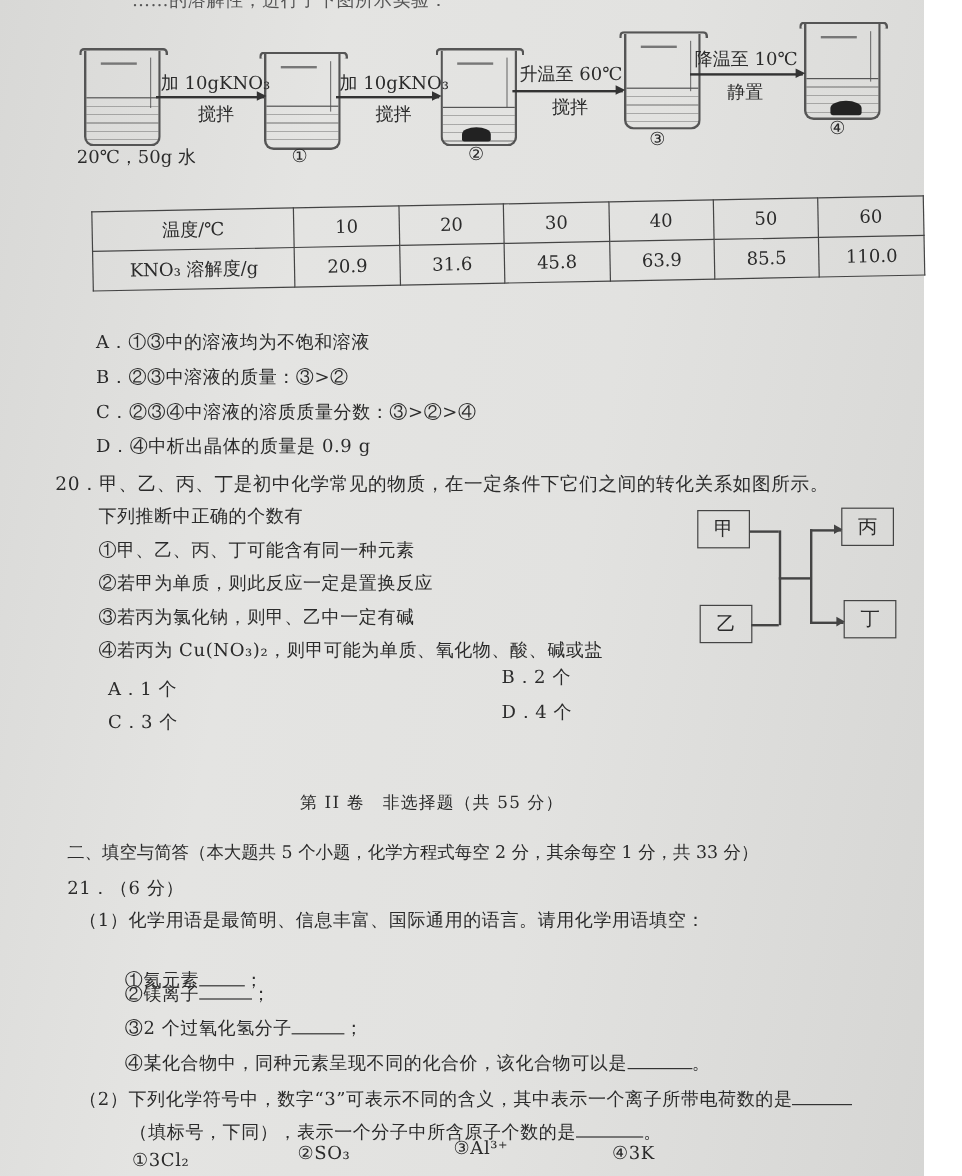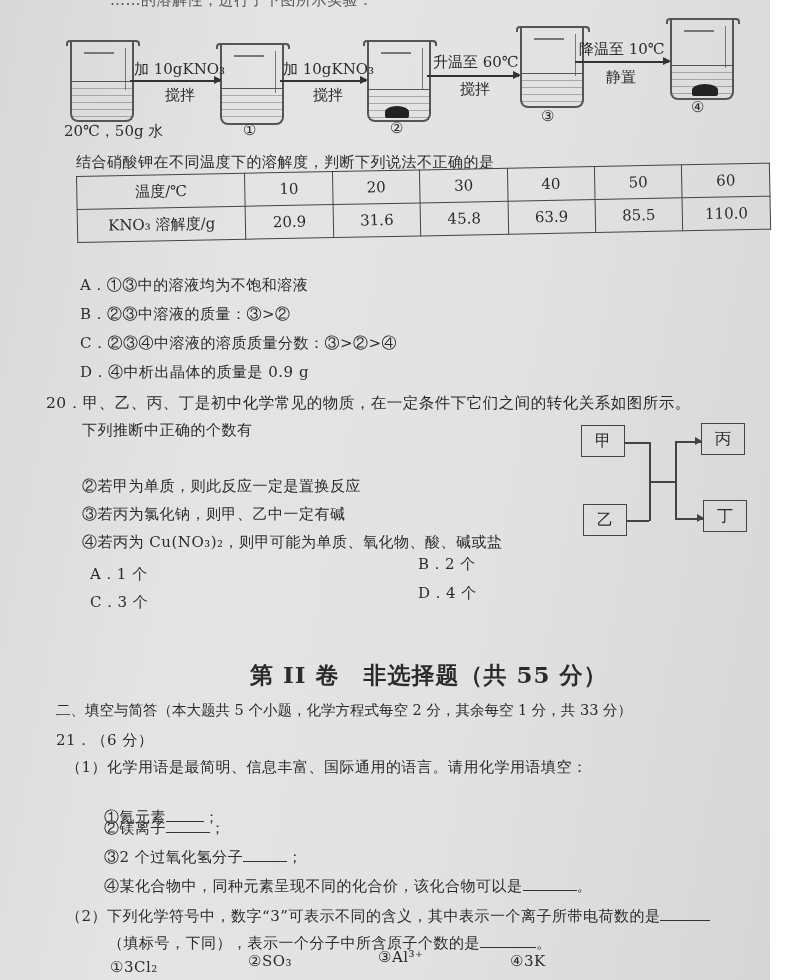--- a/index.html
+++ b/index.html
@@ -89,21 +89,20 @@
     <div class="abs small" style="left:579px;top:40px;">降温至 10℃</div>
     <div class="abs small" style="left:606px;top:68px;">静置</div>
 
     <div class="abs small" style="left:64px;top:122px;">20℃，50g 水</div>
     <div class="abs t" style="left:243px;top:121px;">①</div>
     <div class="abs t" style="left:390px;top:119px;">②</div>
     <div class="abs t" style="left:541px;top:107px;">③</div>
     <div class="abs t" style="left:691px;top:98px;">④</div>
   </div>
 
-  <div class="abs t" style="left:76px;top:153px;">结合硝酸钾在不同温度下的溶解度，判断下列说法不正确的是</div>
 
   <table class="sol">
     <tbody>
         <tr>
       <td style="width:160px;">温度/℃</td>
       <td style="width:76px;">10</td>
       <td style="width:76px;">20</td>
       <td style="width:76px;">30</td>
       <td style="width:76px;">40</td>
       <td style="width:76px;">50</td>
@@ -121,20 +120,21 @@
   </tbody>
     </table>
 
   <div class="abs t" style="left:80px;top:276px;">A．①③中的溶液均为不饱和溶液</div>
   <div class="abs t" style="left:80px;top:305px;">B．②③中溶液的质量：③&gt;②</div>
   <div class="abs t" style="left:80px;top:334px;">C．②③④中溶液的溶质质量分数：③&gt;②&gt;④</div>
   <div class="abs t" style="left:80px;top:363px;">D．④中析出晶体的质量是 0.9 g</div>
 
   <div class="abs t" style="left:46px;top:393px;font-size:15.5px;">20．甲、乙、丙、丁是初中化学常见的物质，在一定条件下它们之间的转化关系如图所示。</div>
   <div class="abs t" style="left:82px;top:421px;">下列推断中正确的个数有</div>
+  <div class="abs t" style="left:82px;top:449px;">①甲、乙、丙、丁可能含有同一种元素</div>
   <div class="abs t" style="left:82px;top:477px;">②若甲为单质，则此反应一定是置换反应</div>
   <div class="abs t" style="left:82px;top:505px;">③若丙为氯化钠，则甲、乙中一定有碱</div>
   <div class="abs t" style="left:82px;top:533px;">④若丙为 Cu(NO₃)₂，则甲可能为单质、氧化物、酸、碱或盐</div>
   <div class="abs t" style="left:90px;top:565px;">A．1 个</div>
   <div class="abs t" style="left:418px;top:555px;">B．2 个</div>
   <div class="abs t" style="left:90px;top:593px;">C．3 个</div>
   <div class="abs t" style="left:418px;top:584px;">D．4 个</div>
 
   <div>
     <div class="box" style="left:581px;top:425px;">甲</div>
@@ -143,21 +143,21 @@
     <div class="box" style="left:703px;top:500px;">丁</div>
     <div class="line" style="left:625px;top:442px;width:24px;height:1.5px;"></div>
     <div class="line" style="left:626px;top:520px;width:23px;height:1.5px;"></div>
     <div class="line" style="left:649px;top:442px;width:1.5px;height:79px;"></div>
     <div class="line" style="left:649px;top:481px;width:26px;height:1.5px;"></div>
     <div class="line" style="left:675px;top:441px;width:1.5px;height:78px;"></div>
     <div class="harrow" style="left:675px;top:441px;width:26px;"></div>
     <div class="harrow" style="left:675px;top:518px;width:28px;"></div>
   </div>
 
-  <div class="abs" style="left:250px;top:660px;font-size:23px;font-weight:bold;letter-spacing:1px;text-align:center;">第 II 卷　非选择题（共 55 分）</div>
+  <div class="abs" style="left:250px;top:660px;font-size:14px;font-weight:normal;letter-spacing:1px;text-align:center;">第 II 卷　非选择题（共 55 分）</div>
   <div class="abs" style="left:56px;top:701px;font-size:14.5px;">二、填空与简答（本大题共 5 个小题，化学方程式每空 2 分，其余每空 1 分，共 33 分）</div>
 
   <div class="abs t" style="left:56px;top:731px;">21．（6 分）</div>
   <div class="abs t" style="left:66px;top:758px;">（1）化学用语是最简明、信息丰富、国际通用的语言。请用化学用语填空：</div>
 
   <div class="abs t" style="left:104px;top:789px;margin-top:18px;">
     <span>①氦元素</span><span class="blank" style="width:38px;"></span><span>；</span>
   </div>
   <div class="abs t" style="left:104px;top:818px;">
     <span>②镁离子</span><span class="blank" style="width:44px;"></span><span>；</span>

